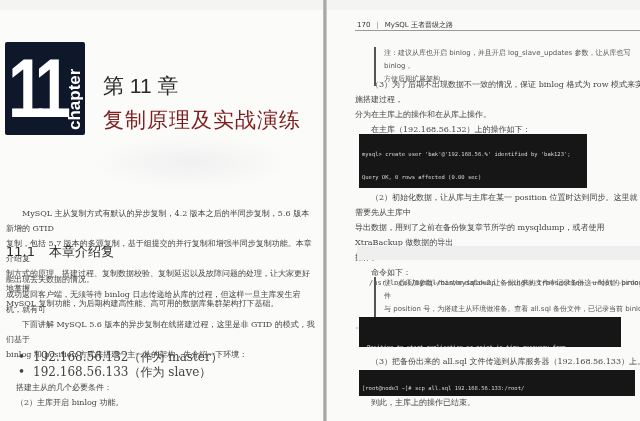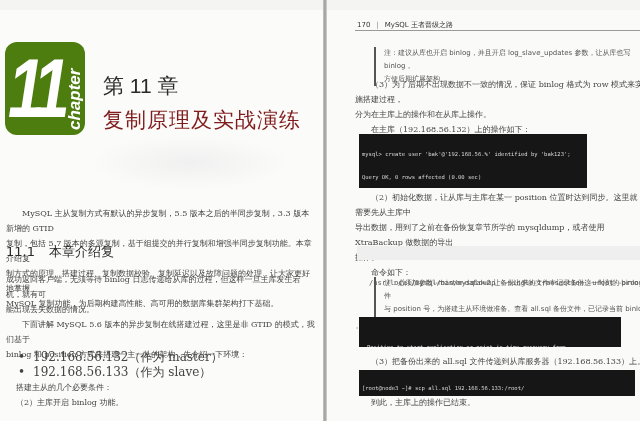--- a/index.html
+++ b/index.html
@@ -2,21 +2,21 @@
 <html><head>
 <meta charset="utf-8">
 <style>
   html, body { margin:0; padding:0; }
   body { width:640px; height:421px; overflow:hidden; background:#f4f4f2; font-family:"DejaVu Serif", "Liberation Serif", serif; color:#3a3a3a; position:relative; }
   .page { position:absolute; top:10px; height:415px; background:#fbfbfa; overflow:hidden; }
   .left { left:0; width:324px; }
   .right { left:327px; width:313px; background:#fafaf9; }
   .spine { position:absolute; left:323px; top:0; width:4px; height:421px; background:linear-gradient(90deg,#c8c8c8,#9a9a9a,#d8d8d8); }
 
-  .badge { position:absolute; left:5px; top:32px; width:80px; height:93px; background:#4d7c0f; border-radius:12px;font-style:italic; }
+  .badge { position:absolute; left:5px; top:32px; width:80px; height:93px; background:#0f172a; border-radius:2px; }
   .badge .num { position:absolute; left:3px; top:0px; font-family:"Liberation Sans", sans-serif; font-weight:bold; font-size:84px; line-height:93px; color:#fff; letter-spacing:-8px; transform:scaleX(0.78); transform-origin:left; }
   .badge .vert { position:absolute; left:60px; top:88px; transform:rotate(-90deg); transform-origin:left top; font-family:"Liberation Sans", sans-serif; font-weight:bold; font-size:17px; color:#fff; white-space:nowrap; }
 
   .ch-num { position:absolute; left:103px; top:62px; font-family:Liberation Sans, sans-serif; font-size:21px; color:#2a2a2a; }
   .ch-title { position:absolute; left:103px; top:96px; font-family:"DejaVu Sans", sans-serif; font-size:21px; color:#7f1d1d; letter-spacing:1px; }
   .noise { position:absolute; left:90px; top:125px; width:200px; height:55px; background:radial-gradient(ellipse at center, #f0f0f0 0%, #fbfbfa 70%); }
 
   .para { position:absolute; font-size:8px; line-height:15px; color:#444; }
   .para p { margin:0; }
   .indent { text-indent:16px; }
@@ -40,33 +40,33 @@
 <div class="page left">
   <div class="badge">
     <div class="num">11</div>
     <div class="vert">chapter</div>
   </div>
   <div class="ch-num">第 11 章</div>
   <div class="ch-title">复制原理及实战演练</div>
   <div class="noise"></div>
 
   <div class="para" style="left:6px; top:196px; width:310px;">
-    <p class="indent">MySQL 主从复制方式有默认的异步复制，5.5 版本之后的半同步复制，3.3 版本新增的 GTID</p>
+    <p class="indent">MySQL 主从复制方式有默认的异步复制，4.2 版本之后的半同步复制，5.6 版本新增的 GTID</p>
     <p>复制，包括 5.7 版本的多源复制，基于组提交的并行复制和增强半同步复制功能。本章介绍复</p>
     <p>制方式的原理、搭建过程、复制数据校验、复制延迟以及故障问题的处理，让大家更好地掌握</p>
     <p>MySQL 复制功能，为后期构建高性能、高可用的数据库集群架构打下基础。</p>
   </div>
 
   <div class="sec">
     <span class="n">11.1</span><span>本章介绍复</span>
   </div>
 
   <div class="para" style="left:6px; top:262px; width:310px;">
+    <p>能出现丢失数据的情况。</p>
     <p>成功返回客户端，无须等待 binlog 日志传递给从库的过程，但这样一旦主库发生宕机，就有可</p>
-    <p>能出现丢失数据的情况。</p>
     <p class="indent">下面讲解 MySQL 5.6 版本的异步复制在线搭建过程，这里是非 GTID 的模式，我们基于</p>
     <p>binlog 和 position 方式来搭建一主一从的架构，先介绍一下环境：</p>
   </div>
 
   <div class="bullets">
     <div>192.168.56.132（作为 master）</div>
     <div>192.168.56.133（作为 slave）</div>
   </div>
 
   <div class="para" style="left:16px; top:370px; width:300px;">

